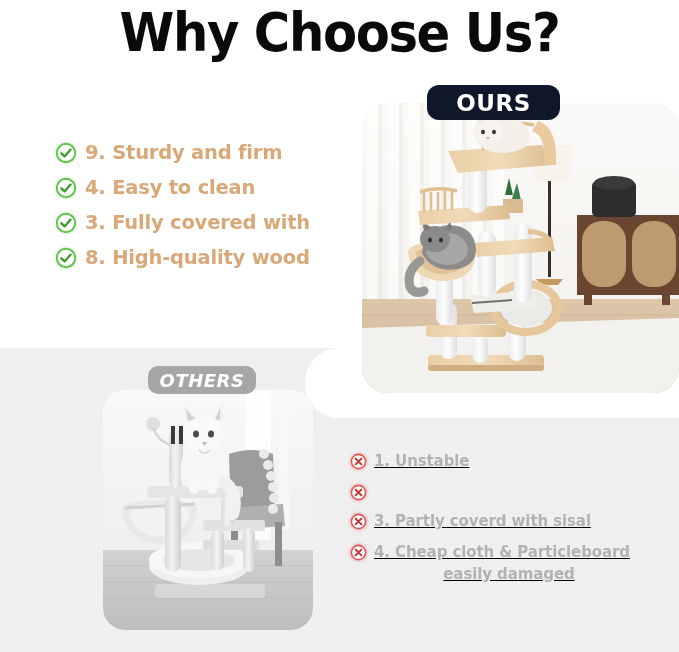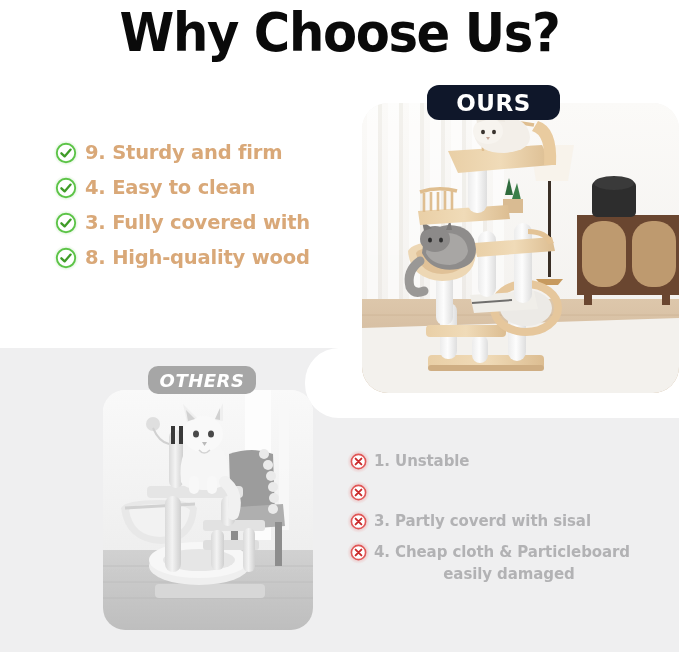--- a/index.html
+++ b/index.html
@@ -112,20 +112,21 @@
   .cons-list {
     position: absolute;
     left: 350px;
     top: 450px;
     width: 320px;
   }
   .cons-item {
     display: flex;
     align-items: flex-start;
     margin-bottom: 9px;
+    text-decoration: underline;
   }
   .cons-item:last-child { margin-bottom: 0; }
 
   .x-icon {
     position: relative;
     flex: 0 0 auto;
     width: 17px;
     height: 17px;
     margin-top: 3px;
     margin-right: 7px;

